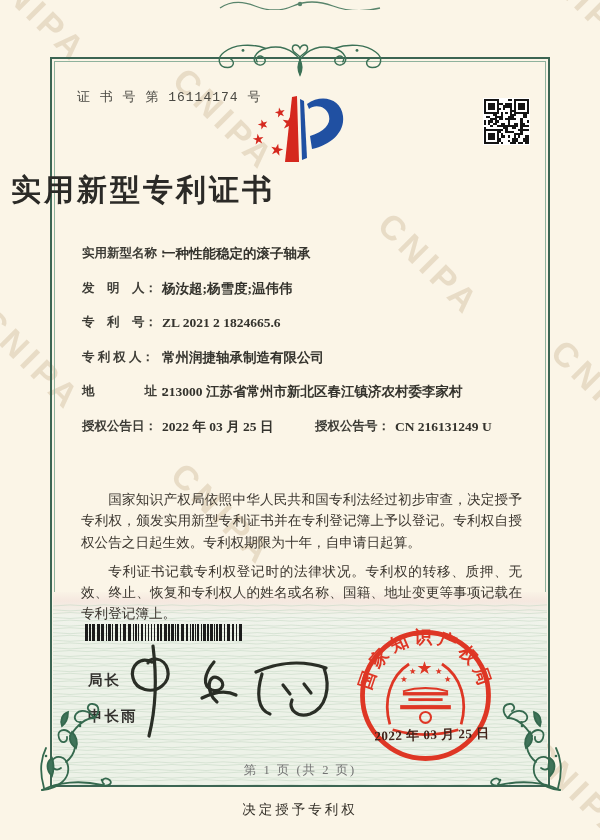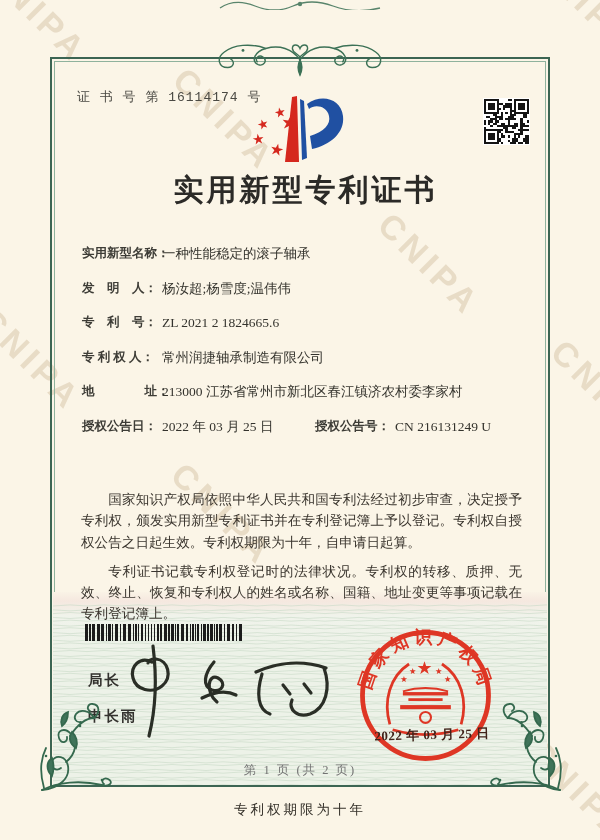--- a/index.html
+++ b/index.html
@@ -30,27 +30,27 @@
     overflow:hidden;
   }
   .cert-no{
     position:absolute;left:77px;top:88px;z-index:3;
     font-size:13px;color:#4a4943;letter-spacing:1px;font-family:Liberation Mono, monospace;
   }
   .logo{position:absolute;left:252px;top:92px;z-index:3;}
   .qr{position:absolute;left:483px;top:98px;z-index:3;background:#fff;padding:1px;}
   .title{
     position:absolute;left:0;right:0;top:170px;z-index:3;
-    text-align:center;font-size:30px;font-weight:bold;color:#2b2a27;
+    font-size:30px;font-weight:bold;color:#2b2a27;
     letter-spacing:3px;text-indent:3px;margin-left:8px;
   }
   .fields{position:absolute;left:82px;top:246px;width:448px;z-index:3;}
   .field-row{display:flex;align-items:flex-start;line-height:15px;margin-bottom:19.6px;}
   .field-label{flex:none;width:80px;font-weight:bold;font-size:12.5px;color:#3d3c36;white-space:nowrap;}
-  .field-value{font-size:13.5px;color:#34332d;white-space:nowrap;}
+  .field-value{font-size:13.5px;color:#34332d;white-space:nowrap;font-weight:bold;}
   .fv-fixed{width:153px;flex:none;}
   .body-text{
     position:absolute;left:73px;top:481px;width:457px;z-index:3;
     font-size:13.6px;line-height:21.3px;color:#3a352e;text-align:justify;
   }
   .body-text p{margin:8px;text-indent:2em;}
   .barcode{position:absolute;left:85px;top:624px;z-index:3;}
   .issuer{
     position:absolute;left:88px;top:671px;z-index:3;
     font:bold 14.5px "Liberation Sans",sans-serif;color:#33322e;
@@ -524,21 +524,21 @@
     <path d="M-33,-8 Q0,-18 33,-8" fill="none" stroke-width="3"></path>
     <rect x="-33" y="-7" width="66" height="5" stroke="none"></rect>
     <rect x="-25" y="2" width="50" height="4" stroke="none"></rect>
     <rect x="-37" y="12" width="74" height="6" stroke="none"></rect>
     <circle cx="0" cy="30" r="8" fill="none" stroke-width="3"></circle>
   </g>
 </svg>
 <div class="seal-date">2022 年 03 月 25 日</div>
 
 <div class="page-footer">第 1 页 (共 2 页)</div>
-<div class="continuation">专利权期限为十年</div>
+<div class="continuation">决定授予专利权</div>
 
 <svg class="ornament orn-top-edge" width="170" height="10" viewBox="0 0 170 10">
   <g fill="none" stroke="#3c7156" stroke-width="1.3" opacity=".85">
     <path d="M5,8 Q20,-2 40,6 T78,6 T118,6 T165,8"></path>
     <circle cx="85" cy="4" r="2.2" fill="#3c7156" stroke="none"></circle>
   </g>
 </svg>
 
 <svg class="ornament orn-top" width="190" height="40" viewBox="0 0 200 40">
   <g fill="none" stroke="#3c7156" stroke-width="1.5" stroke-linecap="round">

